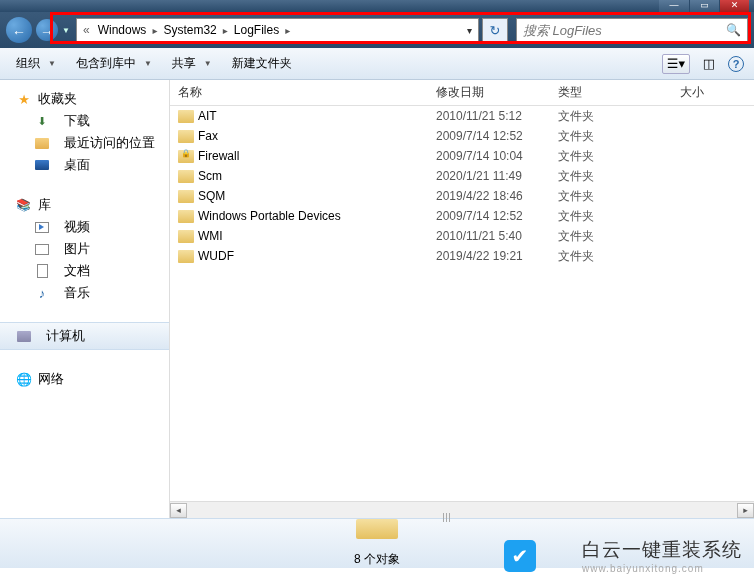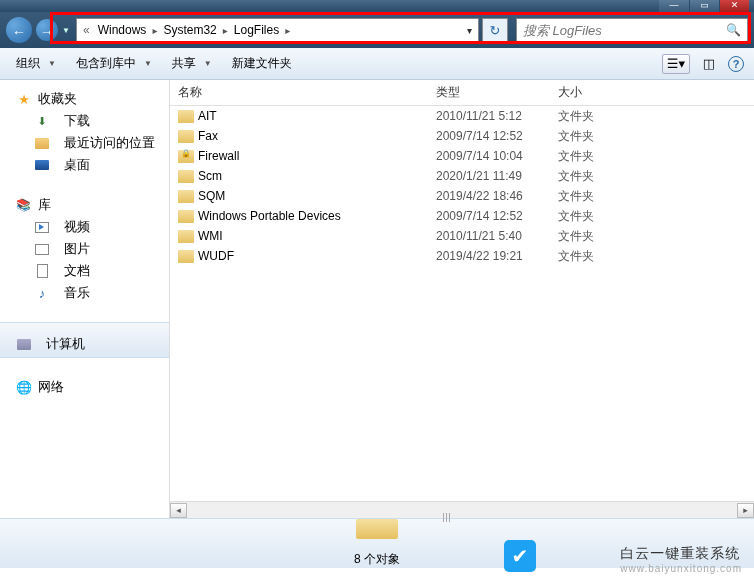--- a/index.html
+++ b/index.html
@@ -48,21 +48,21 @@
 .desk-icon { background: linear-gradient(#3a7aca,#1a4a8a); border-radius: 1px; width: 14px; height: 10px; }
 .recent-icon { background: linear-gradient(#f5d080,#e5b050); border-radius: 1px; width: 14px; height: 11px; position: relative; }
 .lib-icon::before { content: "📚"; font-size: 12px; }
 .vid-icon { background: #fff; border: 1px solid #888; width: 14px; height: 11px; position: relative; }
 .vid-icon::after { content: ""; position: absolute; left: 3px; top: 1px; border-left: 5px solid #3a7aca; border-top: 3px solid transparent; border-bottom: 3px solid transparent; }
 .pic-icon { background: #fff; border: 1px solid #888; width: 14px; height: 11px; }
 .doc-icon { background: #fff; border: 1px solid #888; width: 11px; height: 14px; }
 .mus-icon { color: #2a6aaa; }
 .comp-icon { background: linear-gradient(#aac,#88a); width: 14px; height: 11px; border-radius: 1px; }
 .net-icon { color: #2a8a4a; }
-.nav-computer { background: linear-gradient(to bottom,#f4f8fc,#dce8f4); border-top: 1px solid #cde; border-bottom: 1px solid #cde; padding: 12px 8px 4px 16px; gap: 14px; }
+.nav-computer { background: linear-gradient(to bottom,#f4f8fc,#dce8f4); border-top: 1px solid #cde; border-bottom: 1px solid #cde; padding: 4px 8px 4px 16px; gap: 14px; }
 
 .filelist { flex: 1; display: flex; flex-direction: column; background: #fff; }
 .columns { display: flex; height: 26px; border-bottom: 1px solid #e0e0e0; font-size: 12px; color: #333; }
 .col { padding: 4px 8px; border-right: 1px solid transparent; }
 .col-name { width: 258px; }
 .col-date { width: 122px; }
 .col-type { width: 122px; }
 .col-size { flex: 1; }
 .rows { flex: 1; overflow: hidden; }
 .row { display: flex; align-items: center; height: 20px; font-size: 12px; }
@@ -76,21 +76,21 @@
 .hscroll .arrow { width: 17px; height: 15px; background: linear-gradient(#fff,#e0e0e0); border: 1px solid #bbb; text-align: center; font-size: 9px; line-height: 13px; color: #555; }
 .hscroll .track { flex: 1; position: relative; }
 .hscroll .grip { position: absolute; left: 45%; top: 3px; width: 24px; height: 9px; display: flex; gap: 2px; justify-content: center; }
 .hscroll .grip span { width: 1px; background: #aaa; }
 
 .statusbar { height: 50px; background: linear-gradient(to bottom,#f4f8fc,#dce8f4); border-top: 1px solid #cde; display: flex; align-items: center; padding: 0 10px; gap: 12px; font-size: 12px; flex-direction: column; }
 .statusbar .big-folder { width: 42px; height: 34px; background: linear-gradient(#f5e0a0,#e5c060); border-radius: 2px; }
 
 .watermark-logo { position: absolute; right: 218px; bottom: 14px; width: 32px; height: 32px; background: #1da1f2; border-radius: 5px; display: flex; align-items: center; justify-content: center; color: #fff; font-size: 20px; z-index: 5; }
 .watermark-text { position: absolute; right: 12px; bottom: 12px; text-align: left; z-index: 5; }
-.watermark-text .wm1 { font-size: 14px; color: #333; letter-spacing: 1px; }
+.watermark-text .wm1 { font-size: 19px; color: #333; letter-spacing: 1px; }
 .watermark-text .wm2 { font-size: 10px; color: #aaa; letter-spacing: 1px; }
 </style>
 </head>
 <body>
 
 <div class="titlebar">
   <div class="winbtns">
     <div class="min">—</div>
     <div class="max">▭</div>
     <div class="close">✕</div>
@@ -212,20 +212,21 @@
       <div class="nav-head">
           <span class="nicon net-icon">🌐</span>
           <span>网络</span>
         </div>
     </div>
   </div>
 
   <div class="filelist">
     <div class="columns">
       <div class="col col-name">名称</div>
+      <div class="col col-date">修改日期</div>
       <div class="col col-type">类型</div>
       <div class="col col-size">大小</div>
     </div>
     <div class="rows" id="rows">
         <div class="row">
           <div class="c c-name">
             <span class="folder-icon"></span>
             <span>AIT</span>
           </div>
           <div class="c c-date">2010/11/21 5:12</div>

